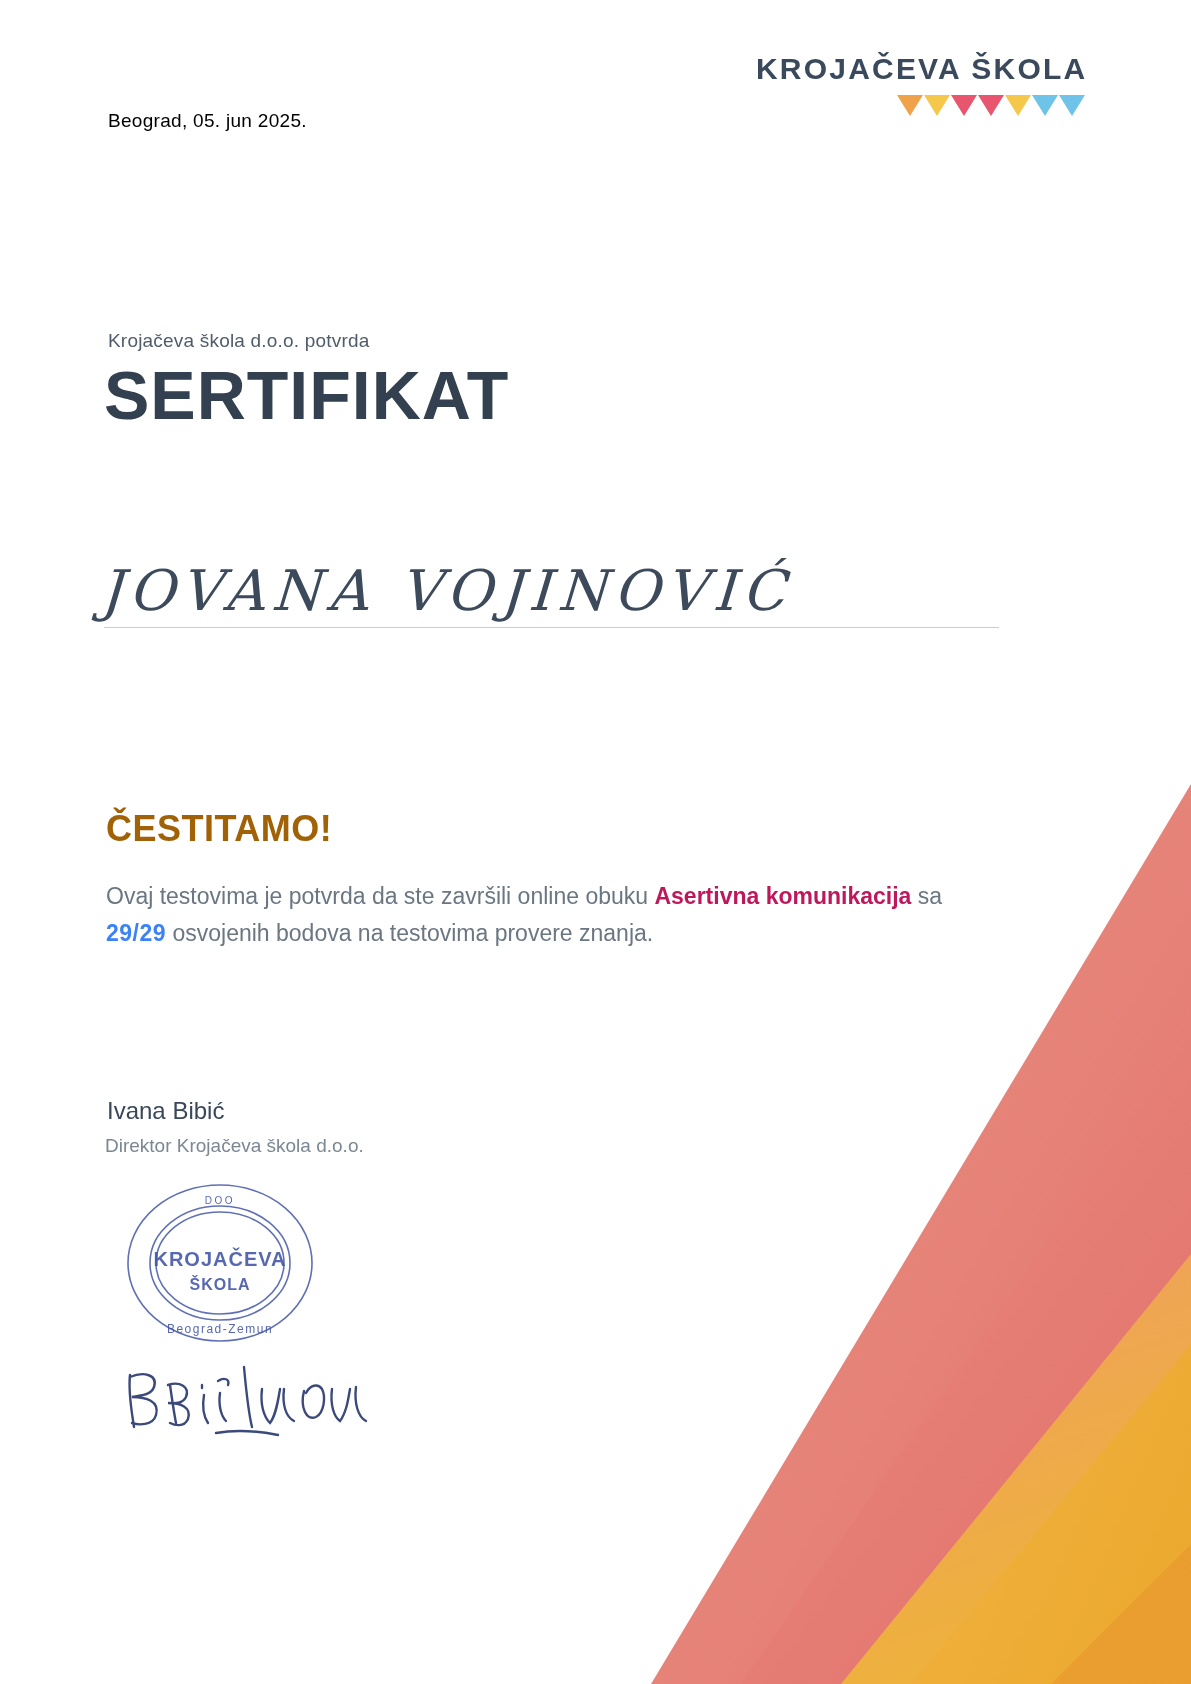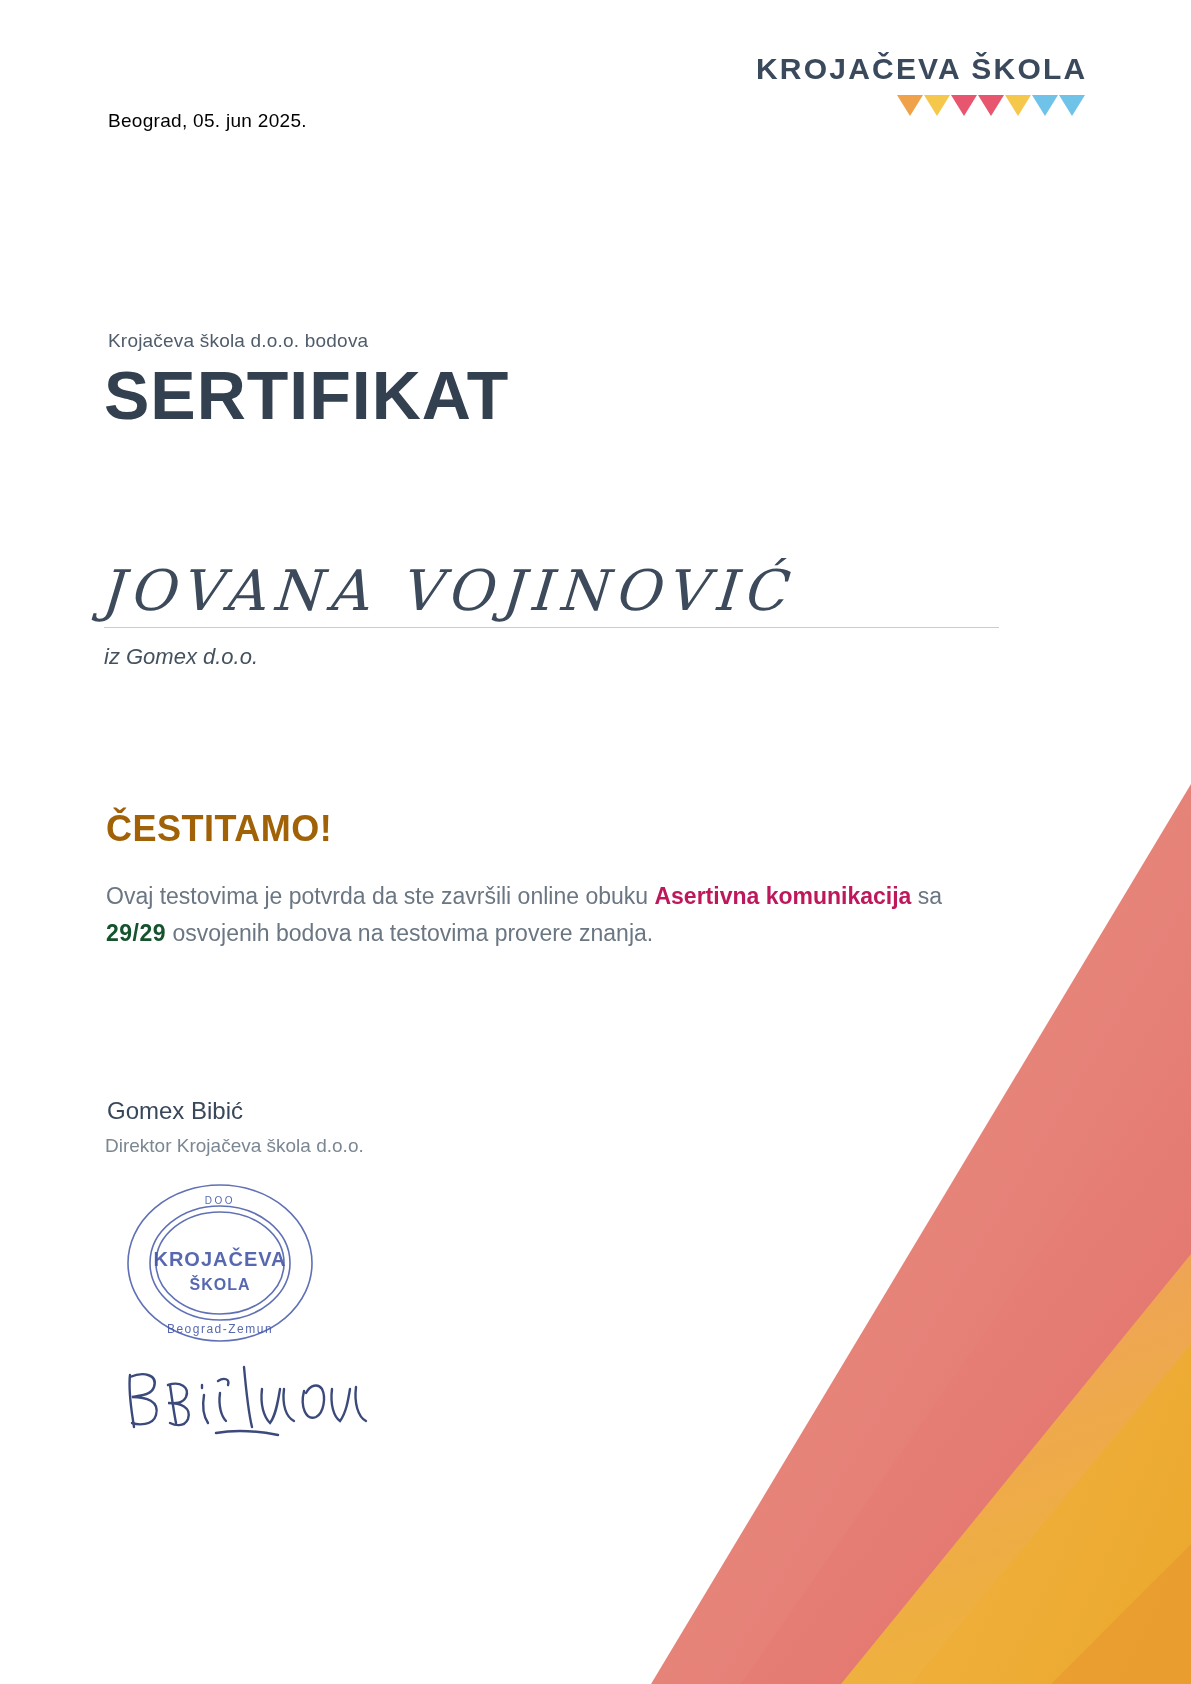--- a/index.html
+++ b/index.html
@@ -127,21 +127,21 @@
   .body-text {
     position: absolute;
     top: 878px;
     left: 106px;
     width: 895px;
     font-size: 23px;
     line-height: 1.62;
     color: #6a7682;
   }
   .body-text b { color: #be185d; font-weight: bold; }
-  .score { font-weight: bold; color: #14532d; letter-spacing: 0.5px; }
+  .score { font-weight: bold; color: #3b82f6; letter-spacing: 0.5px; }
 
   
   .sig-name {
     position: absolute;
     top: 1097px;
     left: 107px;
     font-size: 24px;
     color: #39475a;
   }
   .sig-role {
@@ -206,36 +206,35 @@
     <span class="tri" style="border-top-color: rgb(232, 85, 111);"></span>
     <span class="tri" style="border-top-color: rgb(232, 85, 111);"></span>
     <span class="tri" style="border-top-color: rgb(245, 200, 75);"></span>
     <span class="tri" style="border-top-color: rgb(111, 195, 232);"></span>
     <span class="tri" style="border-top-color: rgb(111, 195, 232);"></span>
   </div>
 </div>
 
 <div class="date-line">Beograd, 05. jun 2025.</div>
 
-<div class="issuer">Krojačeva škola d.o.o. bodova</div>
+<div class="issuer">Krojačeva škola d.o.o. potvrda</div>
 <div class="cert-title">SERTIFIKAT</div>
 
 <div class="recipient-wrap">
   <div class="recipient-name">JOVANA VOJINOVIĆ</div>
   <div class="recipient-rule"></div>
-  <div class="recipient-company">iz Gomex d.o.o.</div>
 </div>
 
 <div class="congrats">ČESTITAMO!</div>
 
 <div class="body-text">
   <span>Ovaj testovima je potvrda da ste završili online obuku </span><b>Asertivna komunikacija</b><span> sa </span><span class="score">29/29</span><span> osvojenih bodova na testovima provere znanja.</span>
 </div>
 
-<div class="sig-name">Gomex Bibić</div>
+<div class="sig-name">Ivana Bibić</div>
 <div class="sig-role">Direktor Krojačeva škola d.o.o.</div>
 
 <div class="stamp">
   <svg width="200" height="170" viewBox="0 0 200 170" xmlns="http://www.w3.org/2000/svg">
     <g fill="none" stroke="#4558a8" stroke-width="1.6" opacity="0.85">
       <ellipse cx="100" cy="85" rx="92" ry="78"></ellipse>
       <ellipse cx="100" cy="85" rx="70" ry="57"></ellipse>
       <ellipse cx="100" cy="85" rx="64" ry="51"></ellipse>
     </g>
     <g fill="#4558a8" opacity="0.9" font-family="'Liberation Sans', sans-serif">

